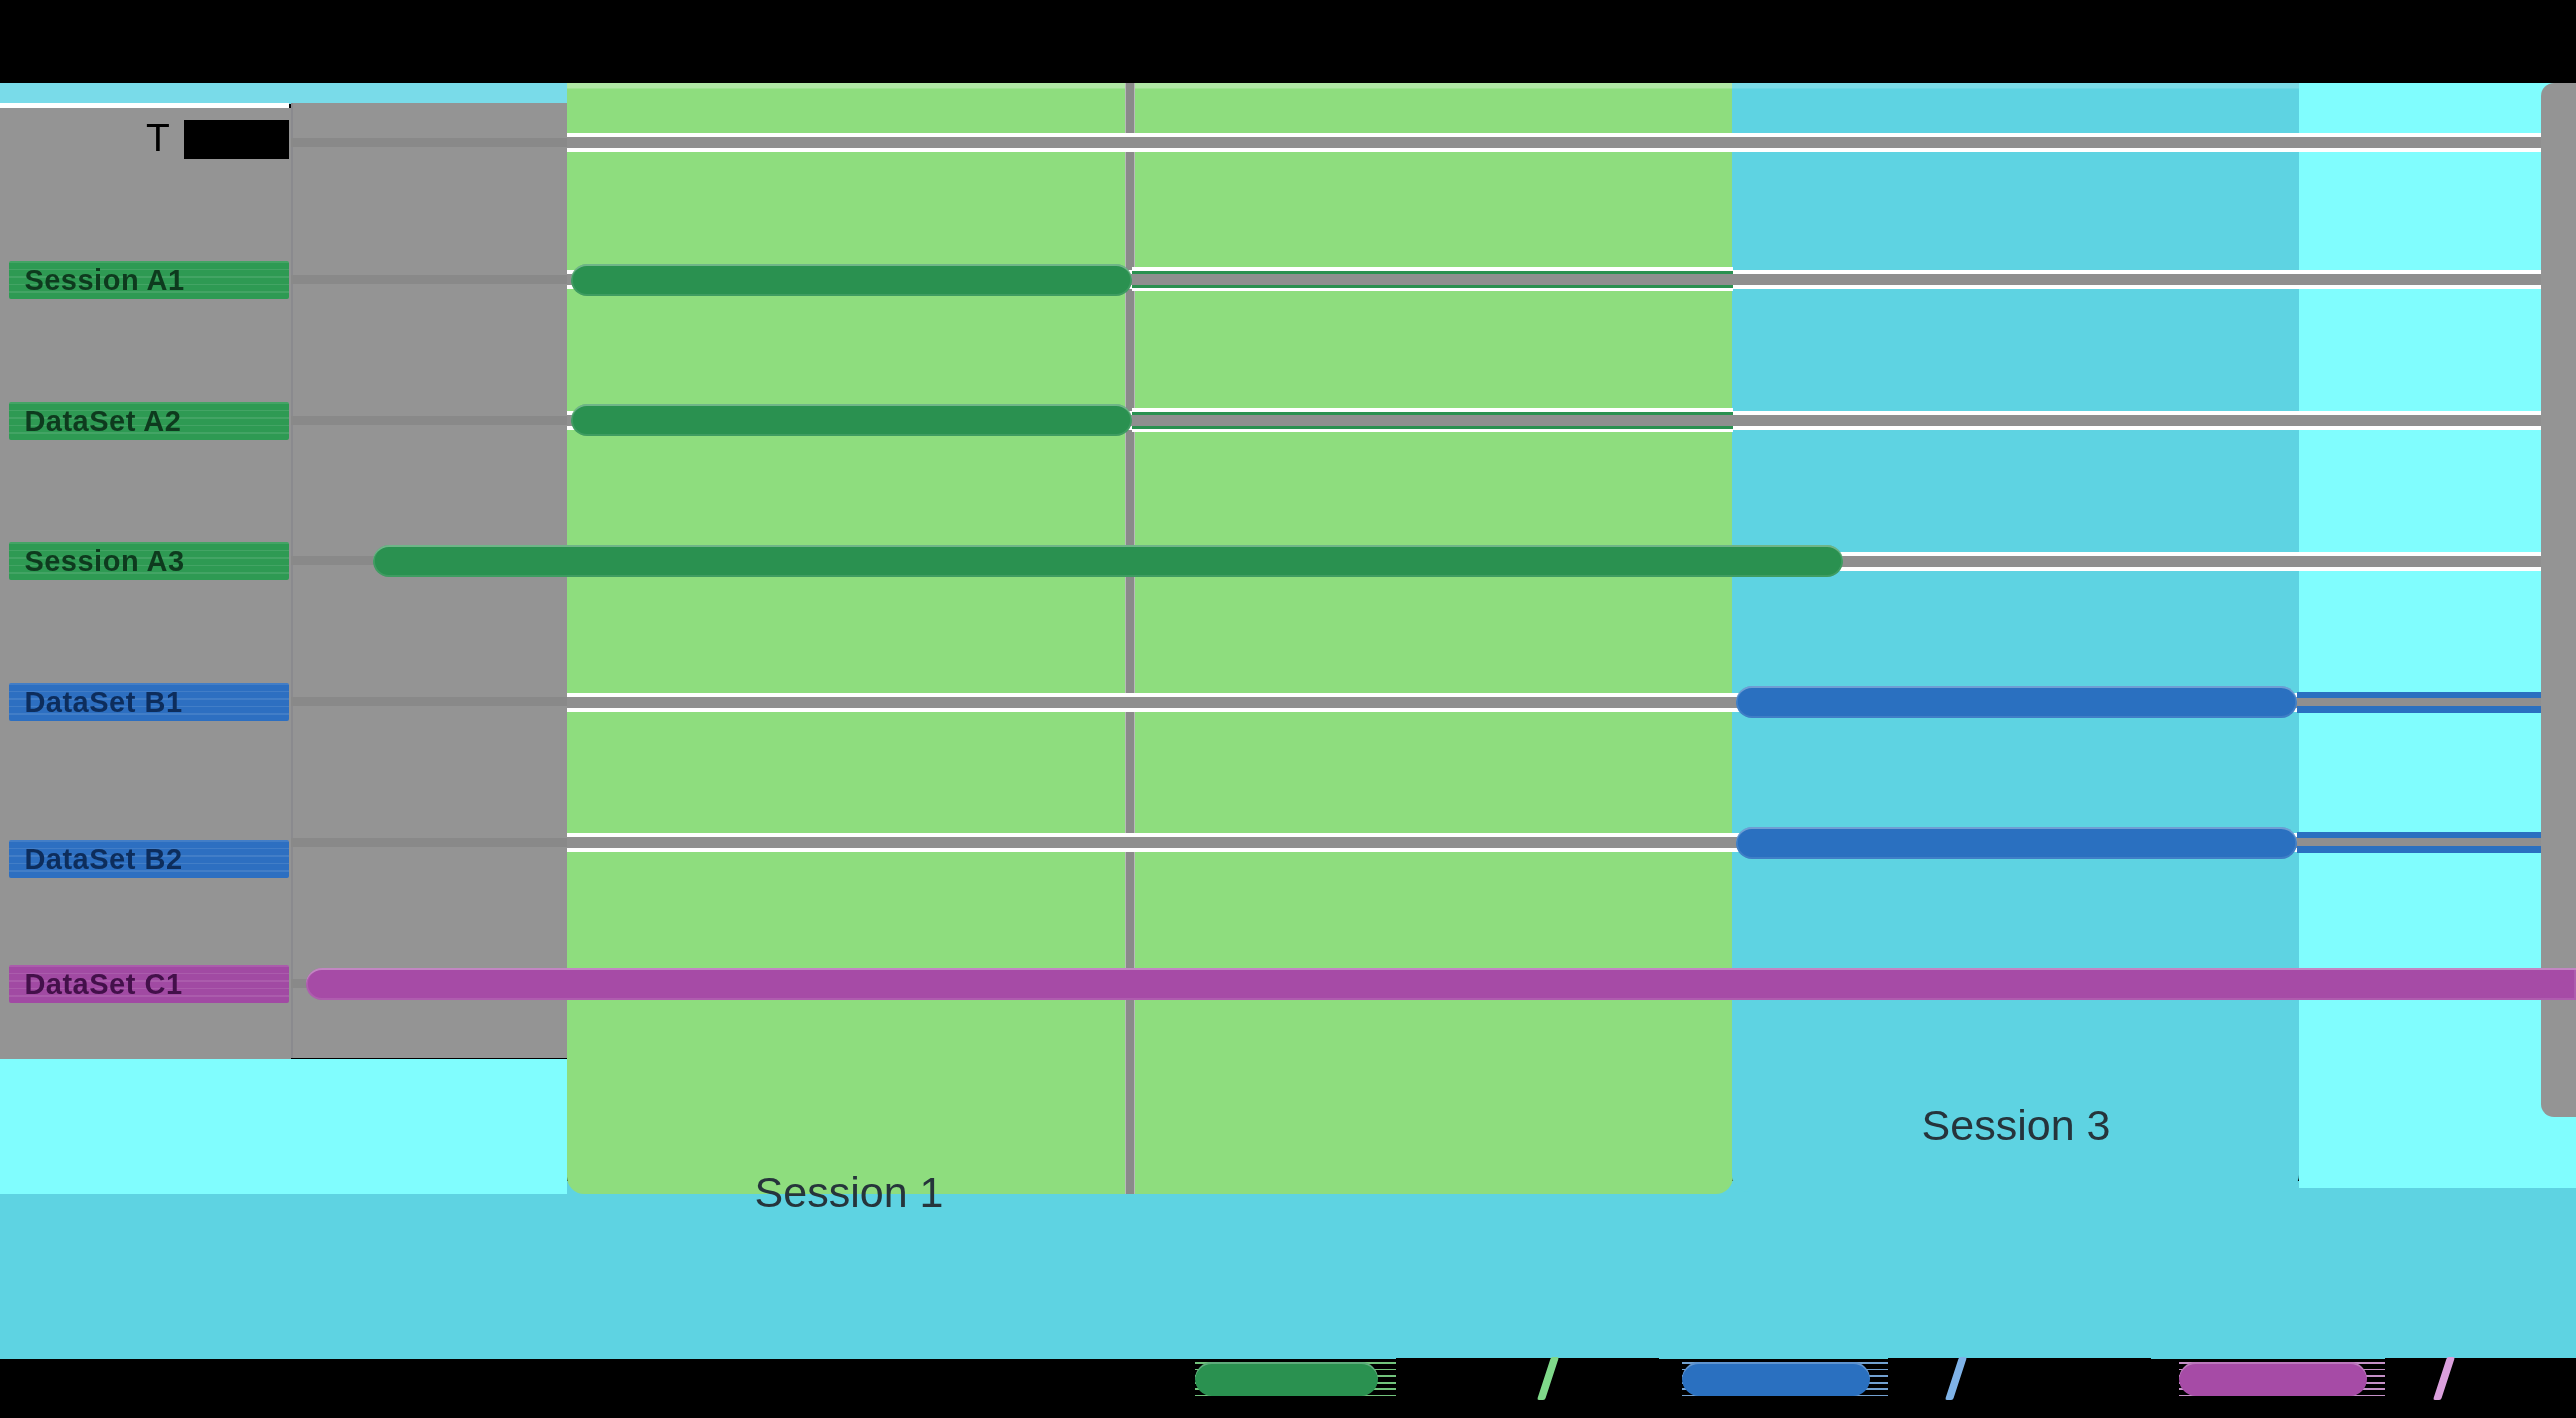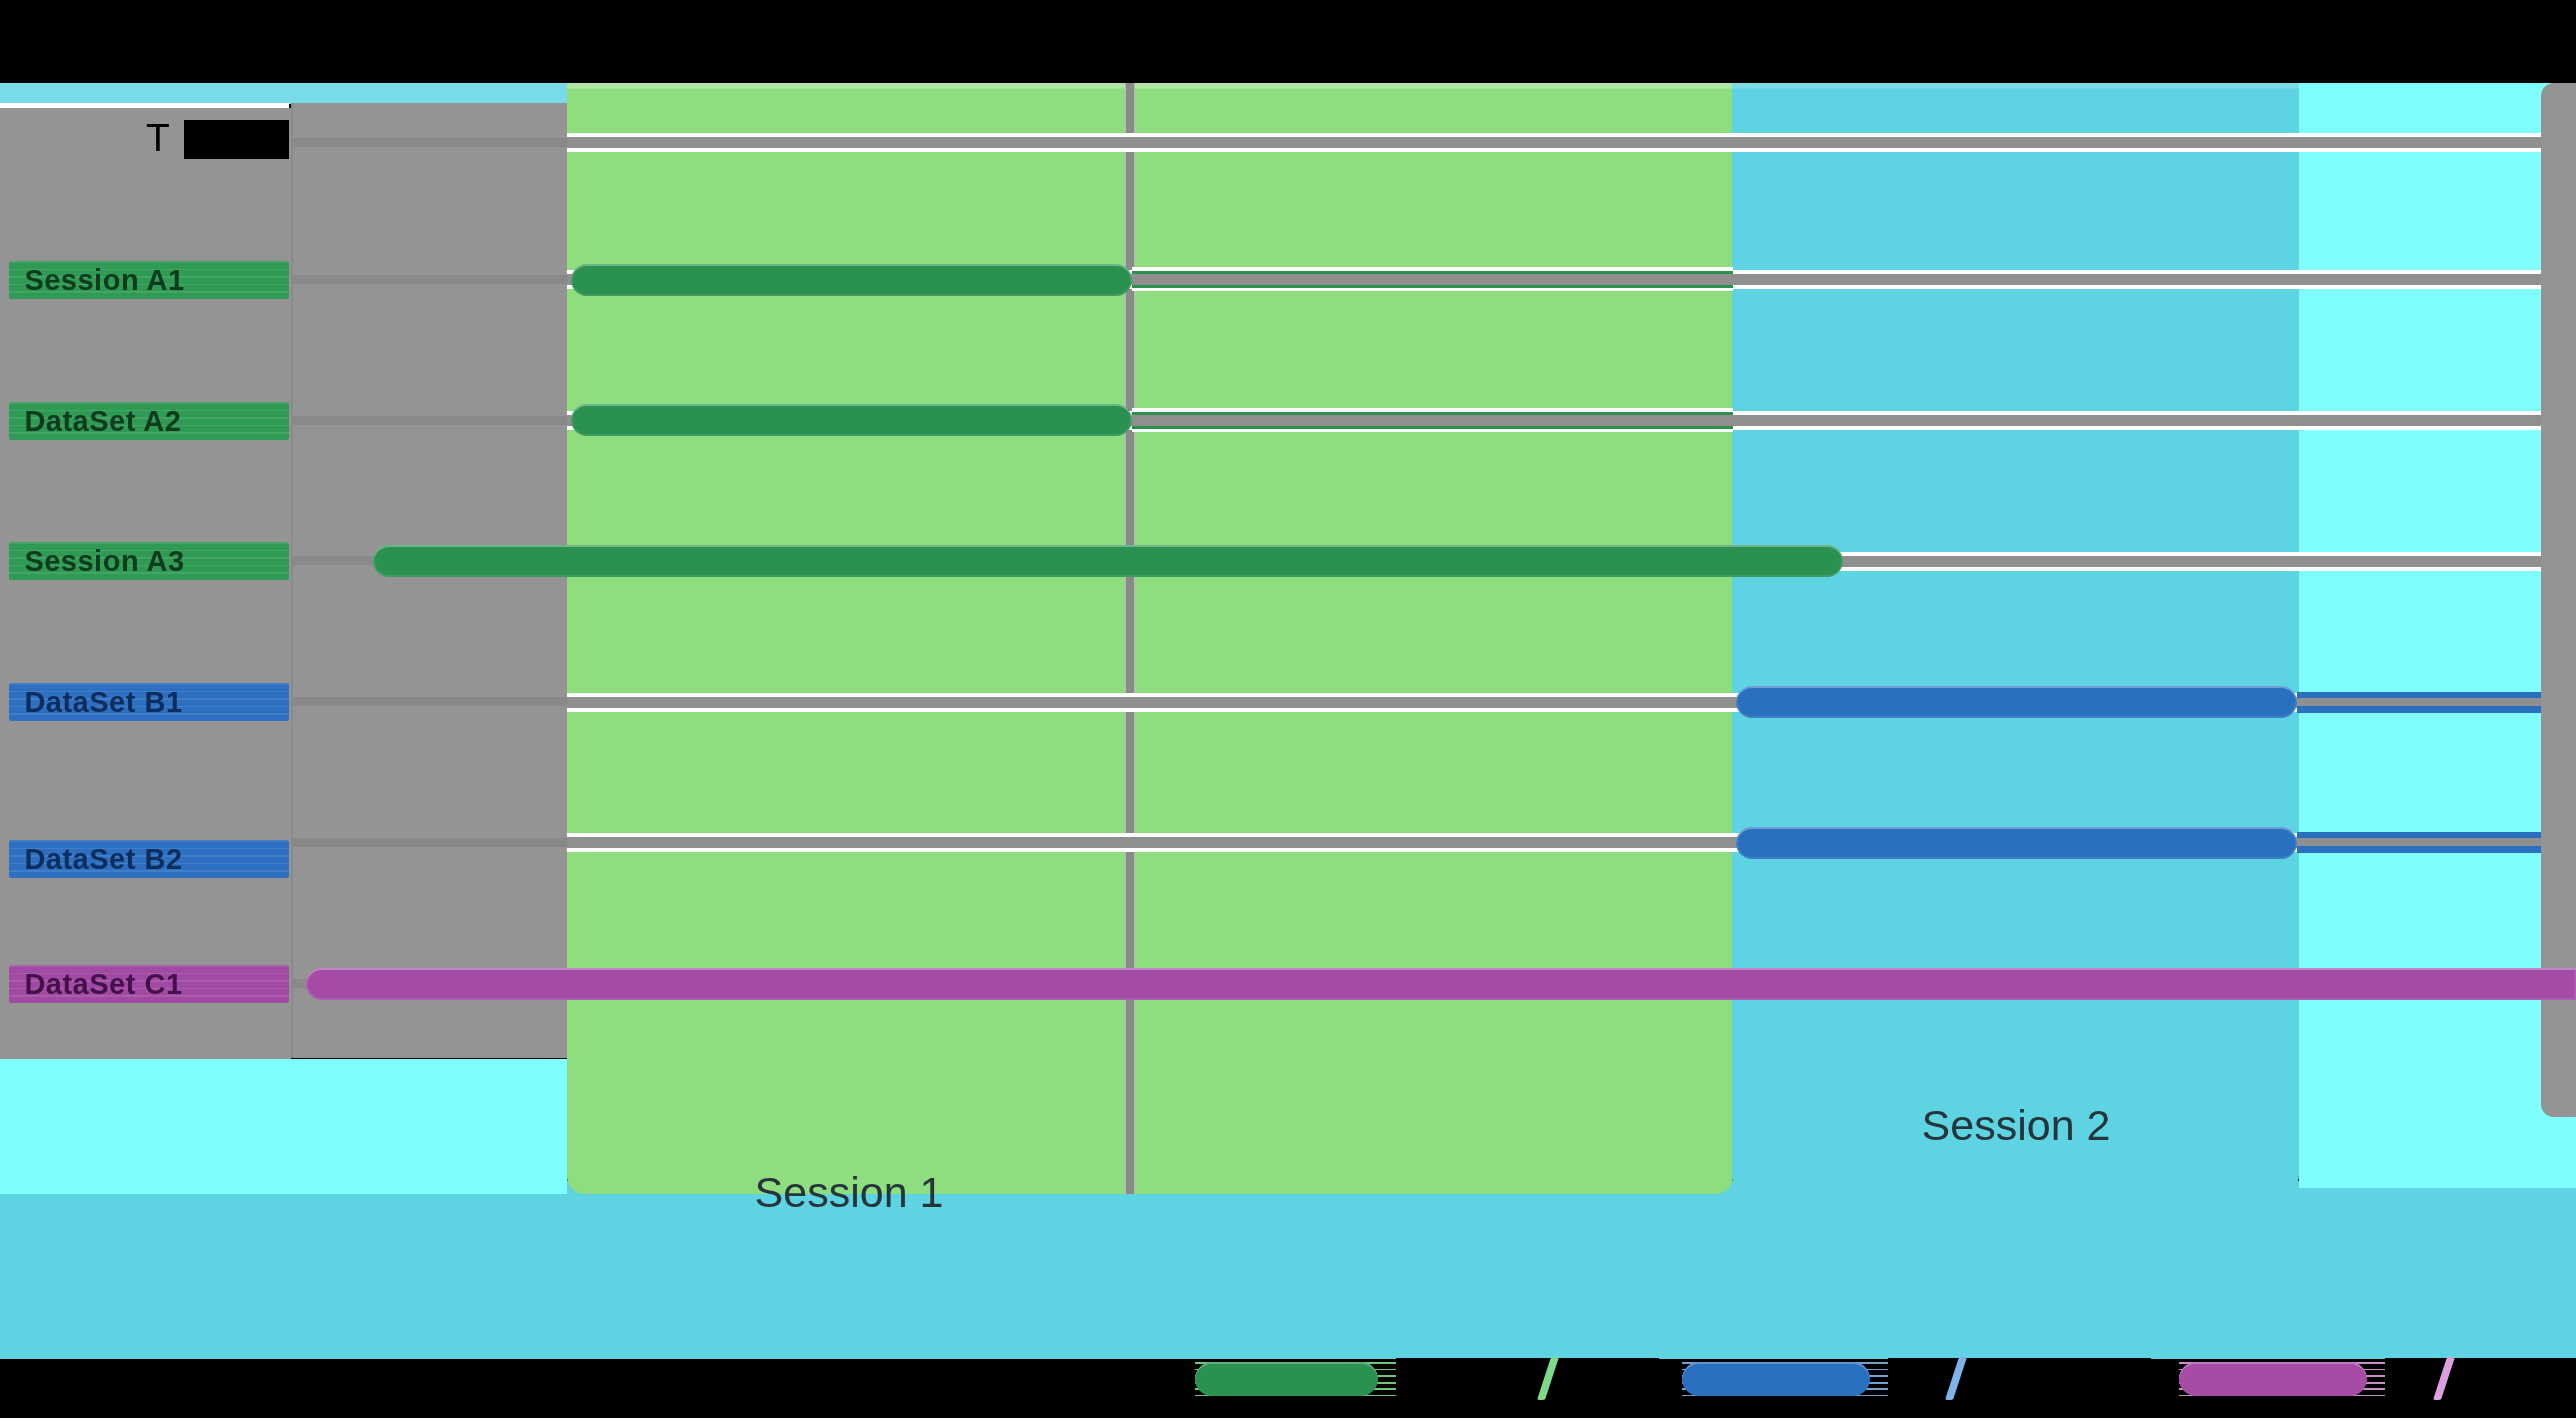--- a/index.html
+++ b/index.html
@@ -58,21 +58,21 @@
 <div class="abs session-span session2" style="left:1732px;top:83px;width:567px;height:1109px;"></div>
 <div class="abs bright-cyan" style="left:2299px;top:83px;width:277px;height:1105px;"></div>
 <div class="abs right-strip" style="left:2541px;top:83px;width:35px;height:1034px;"></div>
 
 <div class="abs vline" style="left:1125px;top:83px;width:7.5px;height:1111px;box-sizing:content-box;"></div>
 
 <div class="abs fig-title" style="left:146px;top:116px;">T</div>
 <div class="abs redaction" style="left:184px;top:120px;width:105px;height:39px;"></div>
 
 <div class="abs session-label" style="left:849px;top:1192px;">Session 1</div>
-<div class="abs session-label" style="left:2016px;top:1125px;">Session 2</div>
+<div class="abs session-label" style="left:2016px;top:1125px;">Session 3</div>
 
 <div id="rows">
     <div class="abs grid-gutter" style="left: 291px; top: 138px; width: 276px; height: 9.4px;"></div>
     <div class="abs grid-plot" style="left: 567px; top: 133px; width: 1974px; height: 19px;"></div>
     <div class="abs grid-gutter" style="left: 291px; top: 275px; width: 276px; height: 9.4px;"></div>
     <div class="abs grid-plot" style="left: 567px; top: 270px; width: 1974px; height: 19px;"></div>
     <div class="abs grid-gutter" style="left: 291px; top: 416px; width: 276px; height: 9.4px;"></div>
     <div class="abs grid-plot" style="left: 567px; top: 411px; width: 1974px; height: 19px;"></div>
     <div class="abs grid-gutter" style="left: 291px; top: 556px; width: 276px; height: 9.4px;"></div>
     <div class="abs grid-plot" style="left: 567px; top: 552px; width: 1974px; height: 19px;"></div>

